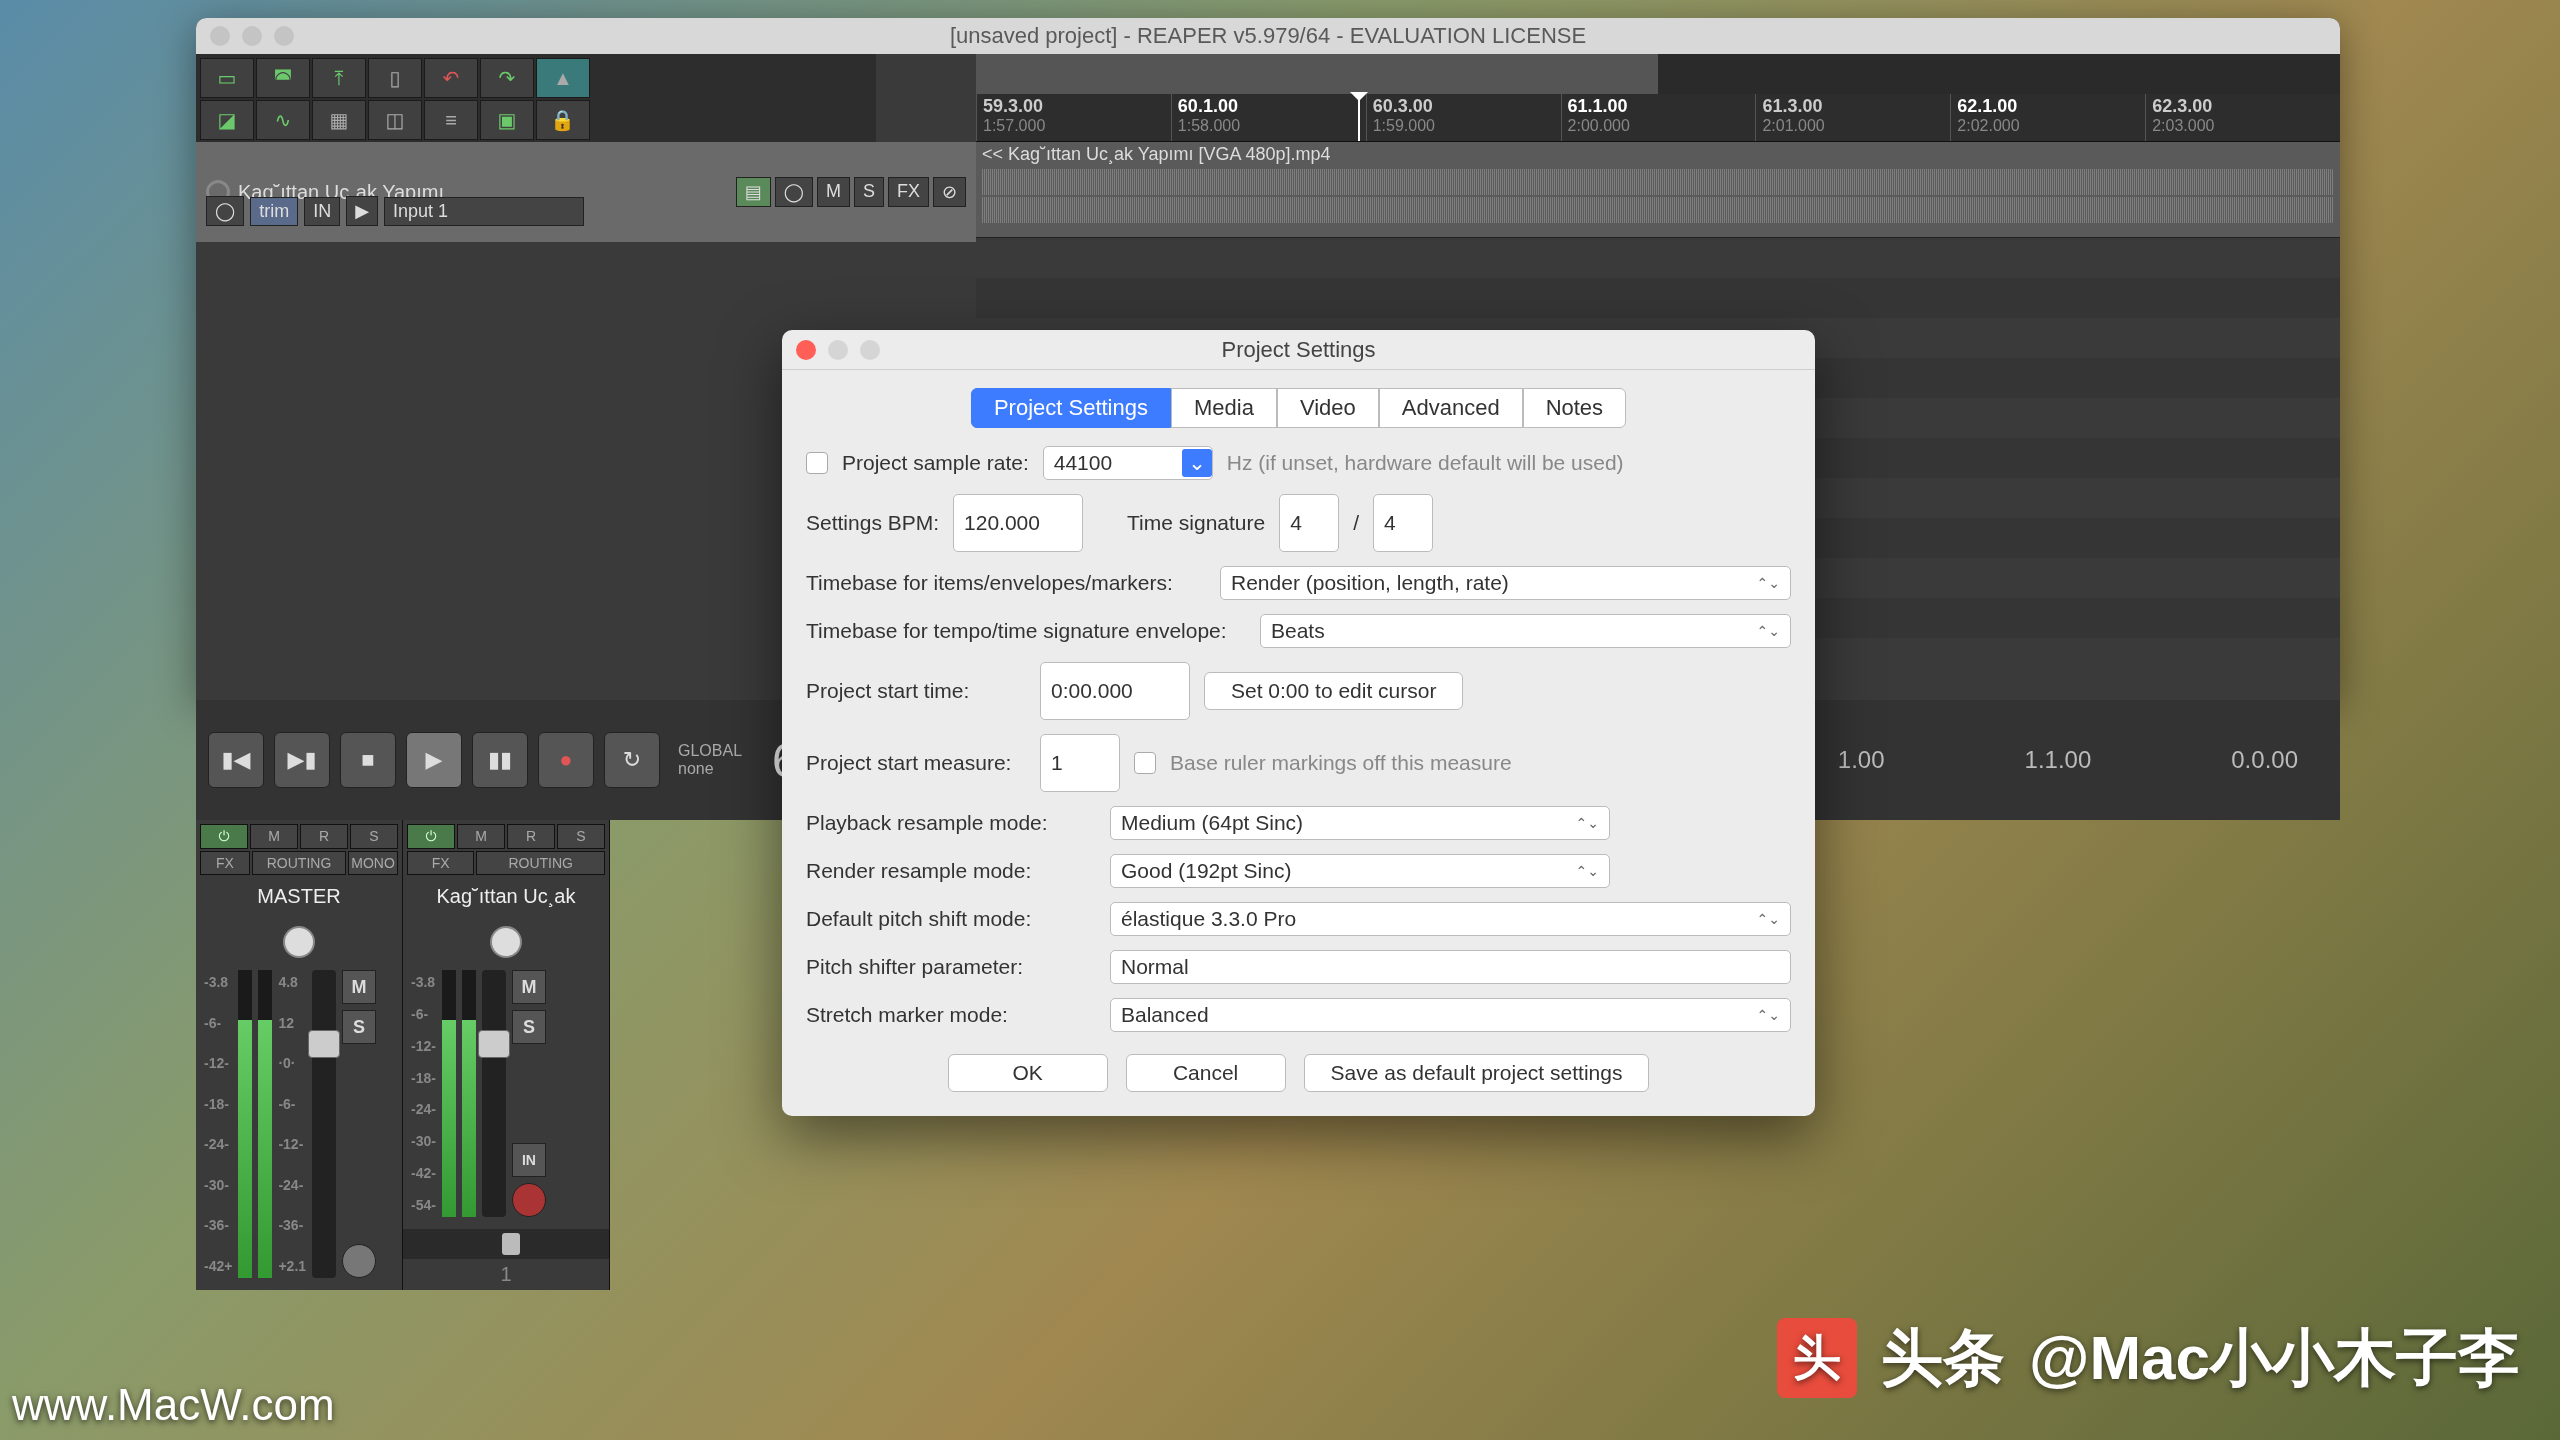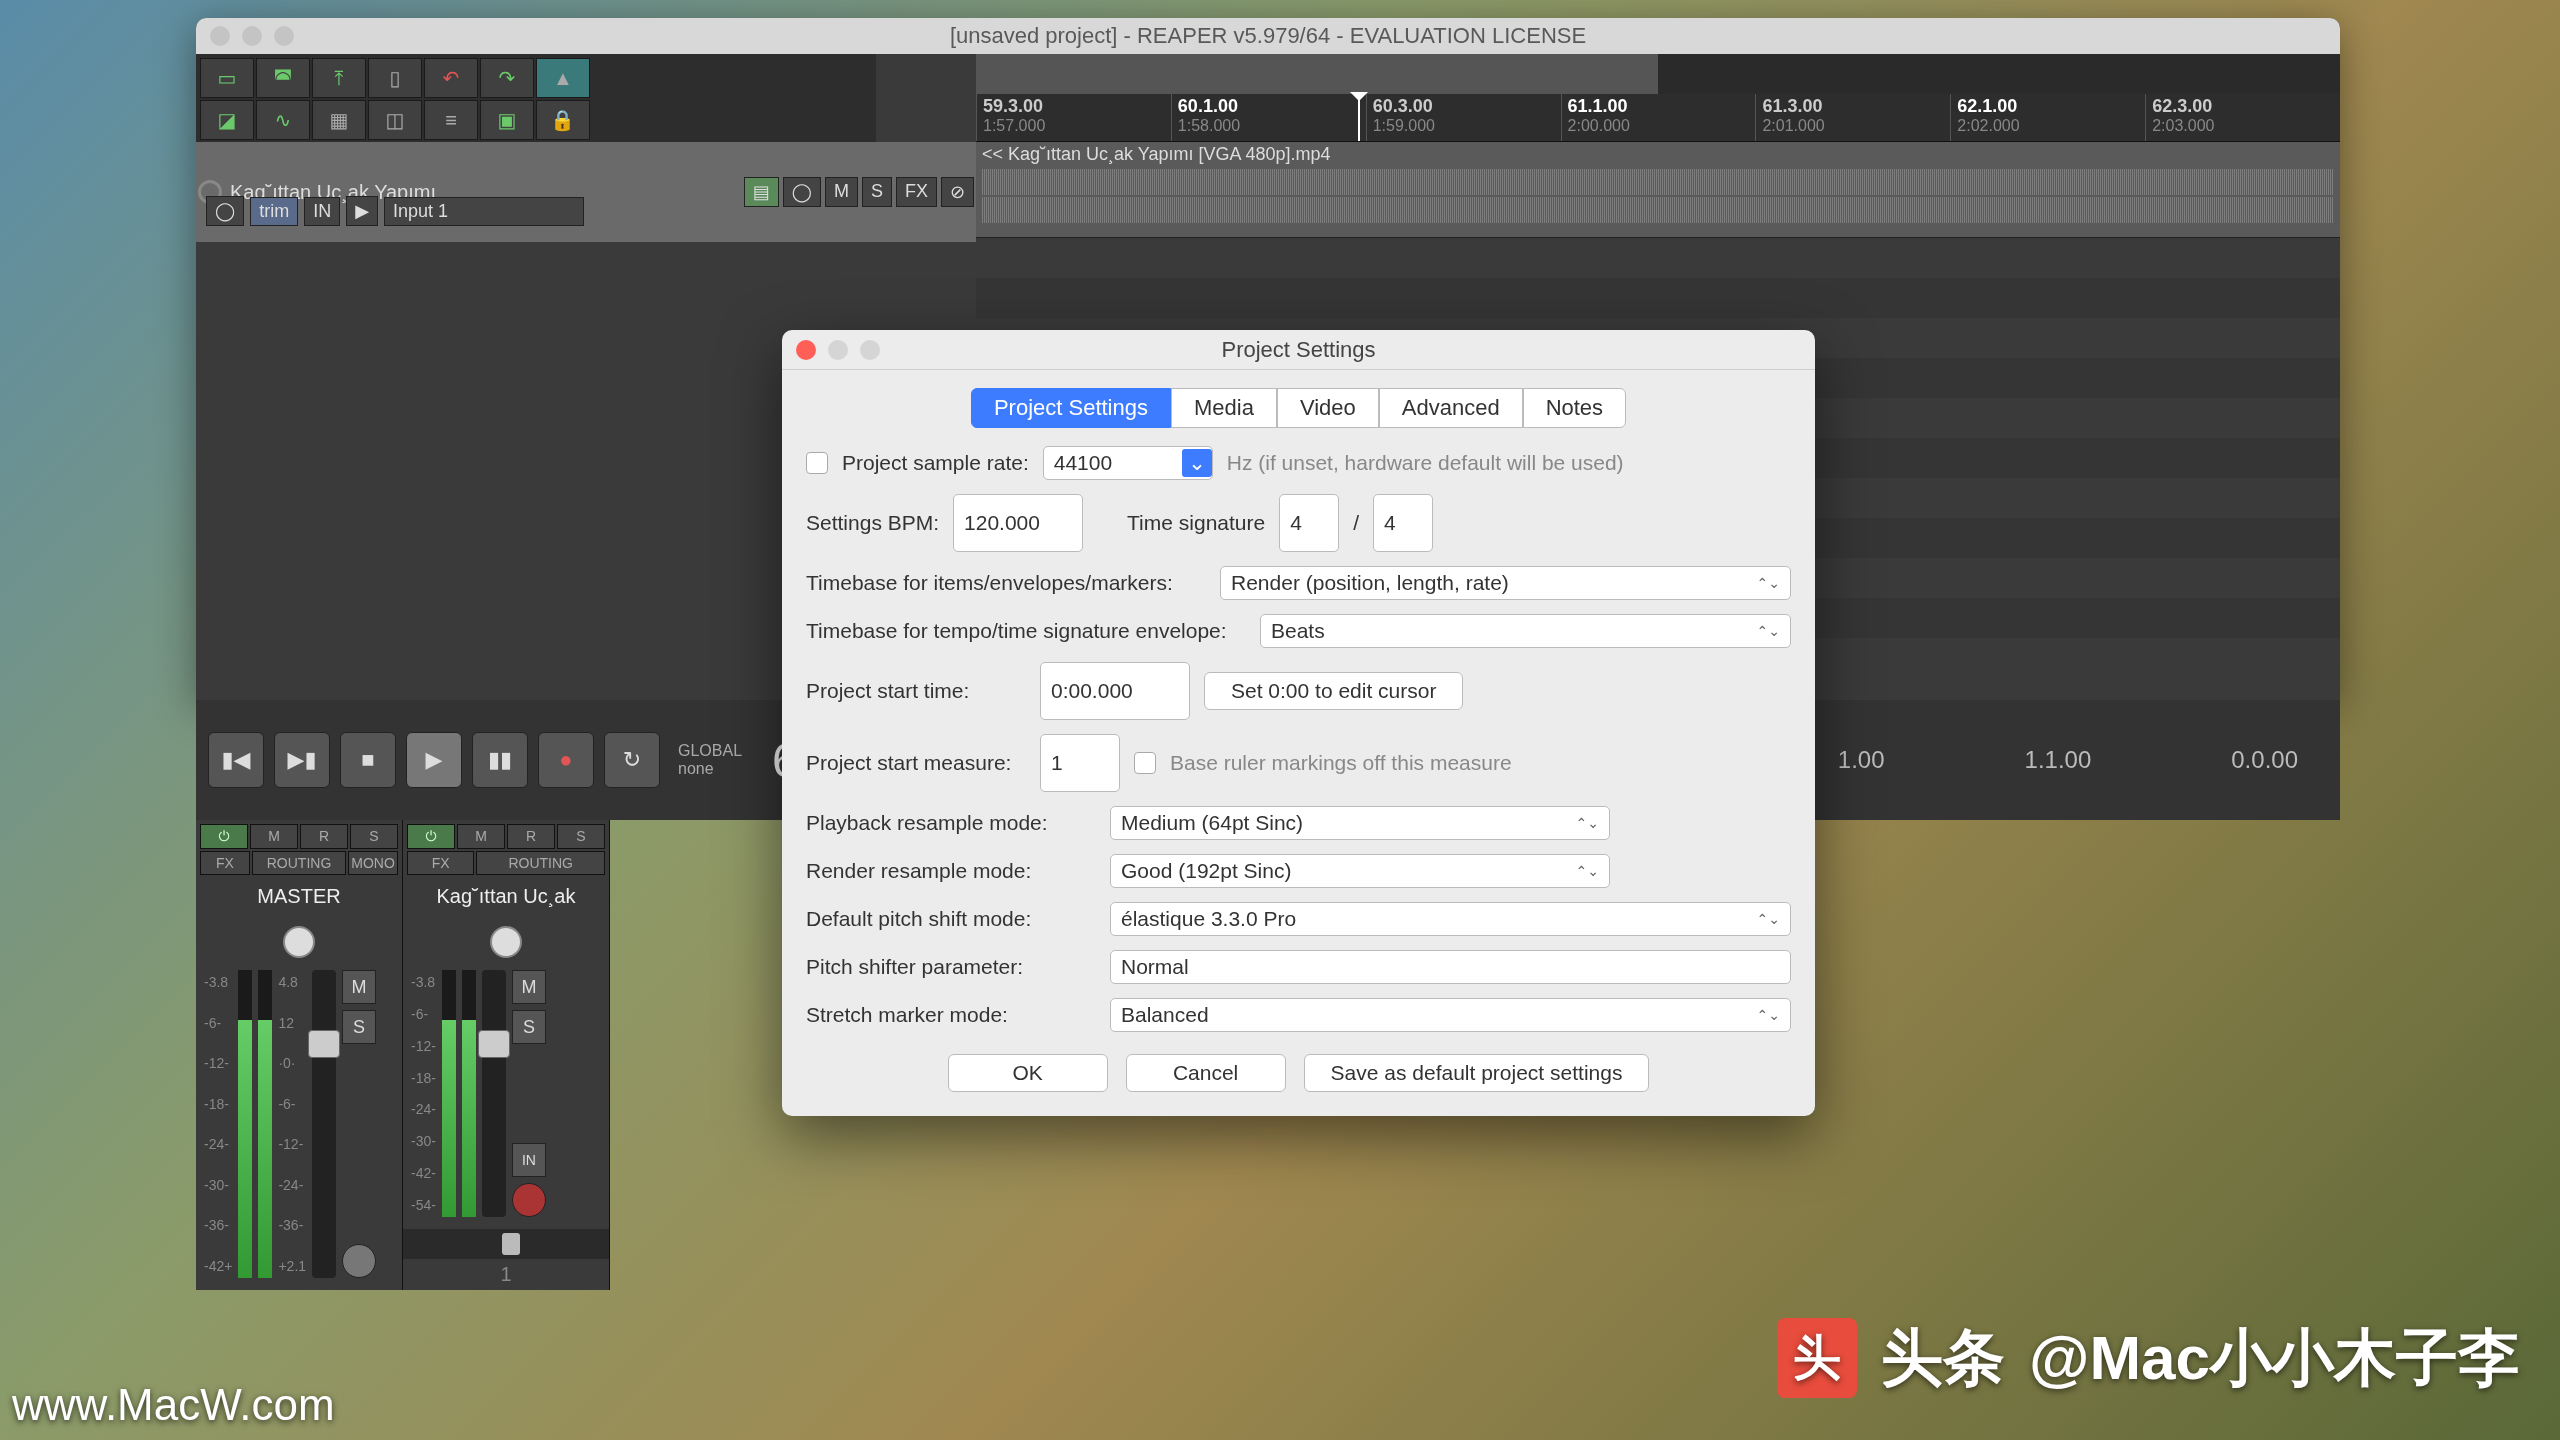--- a/index.html
+++ b/index.html
@@ -12,21 +12,21 @@
 .tl { width: 20px; height: 20px; border-radius: 50%; background: #c4c4c4; }
 .titlebar-title { position: absolute; left: 50%; transform: translateX(-50%); font-size: 22px; color: #595959; font-weight: 500; }
 
 .toolbar { position: absolute; left: 0; top: 36px; height: 88px; width: 680px; background: #2d2d2d; padding: 4px; display: flex; flex-direction: column; gap: 2px; }
 .tool-row { display: flex; gap: 2px; }
 .tool-btn { width: 54px; height: 40px; background: #404040; border: 1px solid #1a1a1a; display: flex; align-items: center; justify-content: center; color: #aaa; font-size: 20px; }
 .tool-btn.green { color: #6bc96b; }
 .tool-btn.red { color: #e05555; }
 .tool-btn.teal { background: #3a7a7a; }
 
-.track-panel { position: absolute; left: 0; top: 124px; width: 780px; height: 100px; background: #6a6a6a; display: flex; align-items: center; padding: 0 2px; gap: 8px; }
+.track-panel { position: absolute; left: 0; top: 124px; width: 780px; height: 100px; background: #6a6a6a; display: flex; align-items: center; padding: 0 10px; gap: 8px; }
 .rec-dot { width: 24px; height: 24px; border: 3px solid #888; border-radius: 50%; }
 .track-name { color: #ddd; font-size: 20px; flex: 1; }
 .route-grp { display: flex; gap: 4px; }
 .mini-btn { background: #444; border: 1px solid #222; color: #ddd; padding: 3px 8px; font-size: 18px; }
 
 
 .arrange { position: absolute; left: 780px; top: 36px; right: 0; height: 614px; background: #3a3a3a; }
 .hscroll { height: 40px; background: #2a2a2a; position: relative; }
 .hscroll-thumb { position: absolute; left: 0; width: 50%; height: 100%; background: #555; }
 .ruler { height: 48px; background: #2d2d2d; color: #bbb; display: flex; position: relative; border-bottom: 1px solid #111; }
@@ -53,21 +53,21 @@
 
 
 .mixer { position: absolute; left: 196px; top: 820px; width: 414px; height: 470px; background: #2a2a2a; display: flex; }
 .mixer-ch { width: 207px; background: #3a3a3a; border-right: 1px solid #111; display: flex; flex-direction: column; align-items: center; }
 .ch-top { display: flex; flex-wrap: wrap; gap: 2px; padding: 4px; width: 100%; }
 .ch-btn { flex: 1; min-width: 46px; background: #444; border: 1px solid #111; color: #aaa; font-size: 14px; padding: 3px 2px; text-align: center; }
 .ch-btn.on { background: #4a7a4a; color: #cfc; }
 .ch-btn.routing { flex: 2; }
 .ch-name { color: #eee; font-size: 20px; padding: 6px; }
 .knob { width: 32px; height: 32px; border-radius: 50%; background: #ddd; border: 2px solid #888; margin: 12px auto 8px; }
-.fader-area { display: flex; flex: 1; width: 100%; padding: 4px 8px 12px; gap: 6px; }
+.fader-area { display: flex; flex: 1; width: 100%; padding: 4px 8px 12px; gap: 6px; font-weight: bold; }
 .dbcol { display: flex; flex-direction: column; justify-content: space-between; color: #888; font-size: 14px; padding: 4px 0; }
 .meter { width: 14px; background: #1a1a1a; position: relative; }
 .meter-fill { position: absolute; bottom: 0; left: 0; right: 0; top: 50px; background: linear-gradient(#6c6, #393); }
 .fader-slot { width: 24px; background: #222; position: relative; border-radius: 4px; }
 .fader-knob { position: absolute; top: 60px; left: -4px; width: 32px; height: 28px; background: #ccc; border: 1px solid #666; border-radius: 4px; }
 .ms-col { display: flex; flex-direction: column; gap: 6px; }
 .ms-btn { width: 34px; height: 34px; background: #555; border: 1px solid #222; color: #ddd; display: flex; align-items: center; justify-content: center; font-size: 18px; }
 
 
 .modal { position: absolute; left: 782px; top: 330px; width: 1033px; background: #ececec; border-radius: 10px; box-shadow: 0 20px 60px rgba(0,0,0,.5); }

